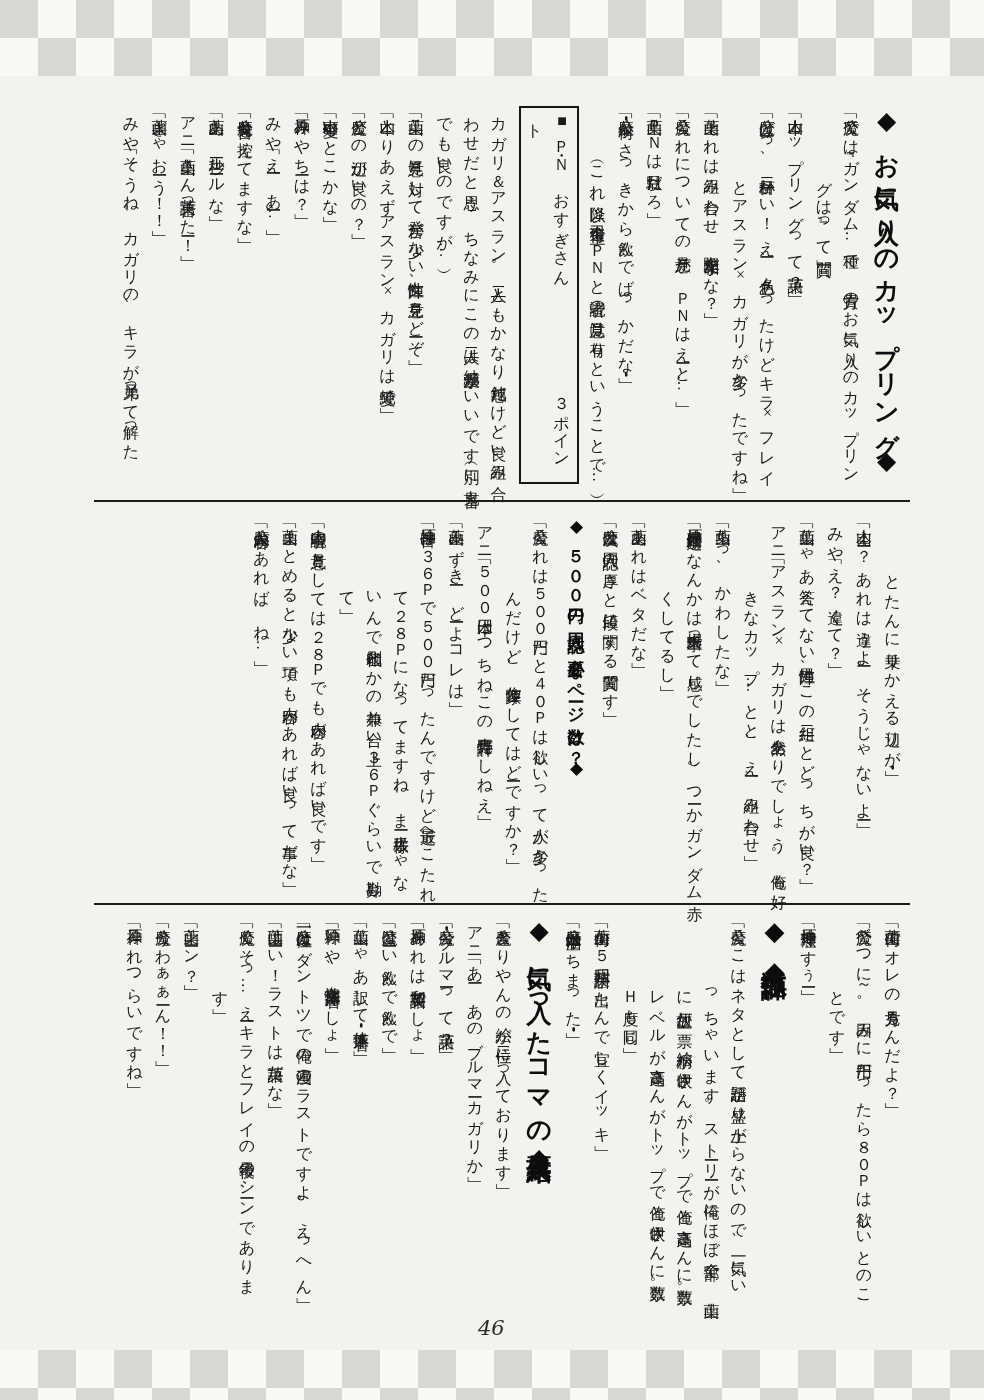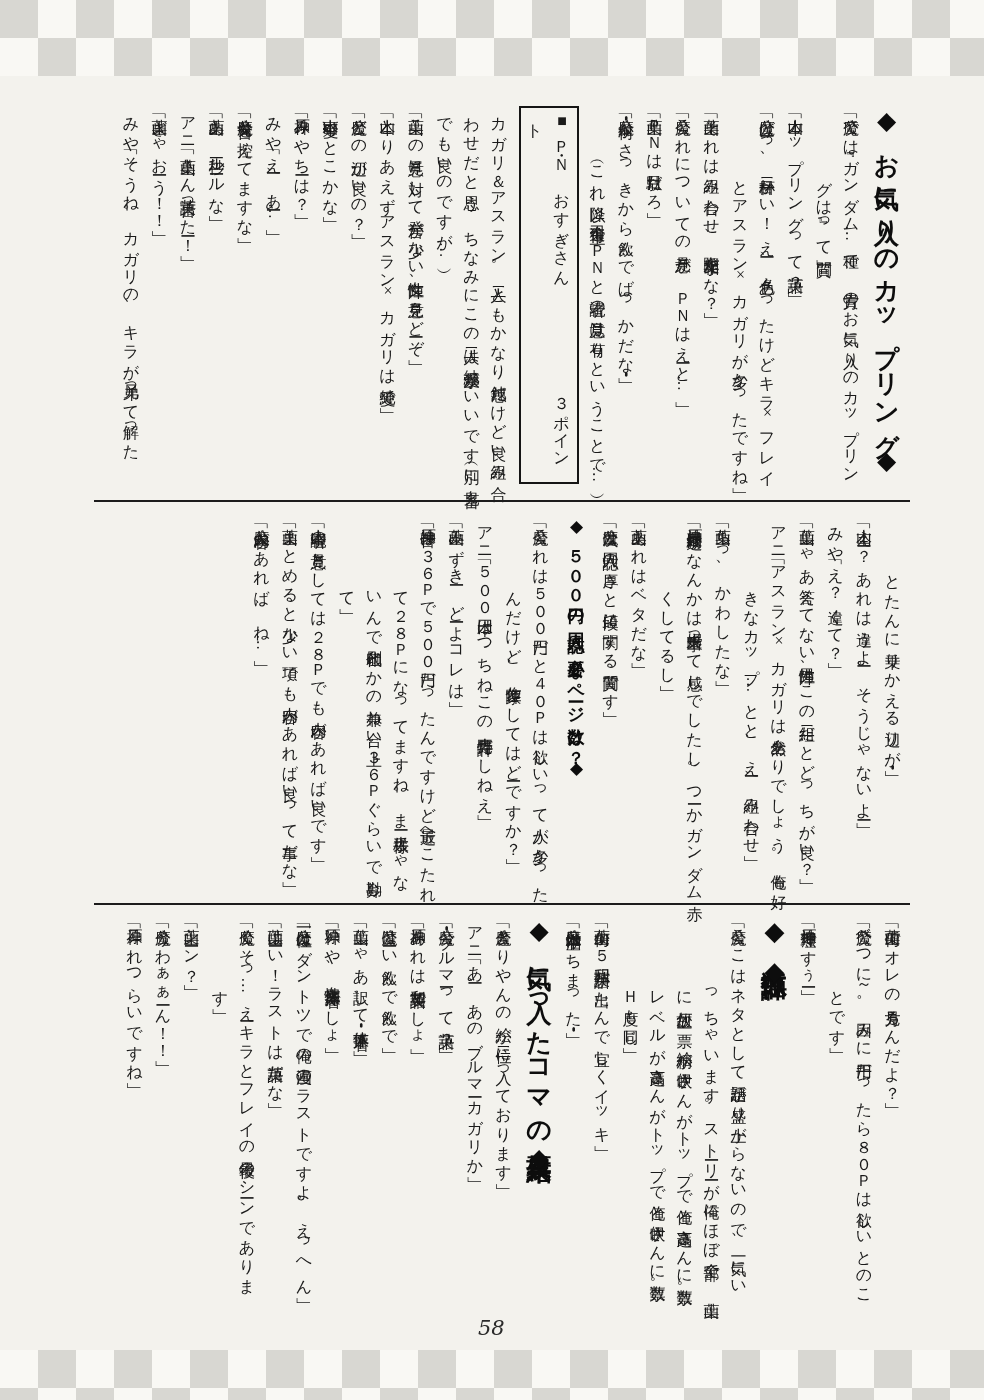--- a/index.html
+++ b/index.html
@@ -120,20 +120,20 @@
       <p class="col line"><span>葉山</span><span>「じゃあ訳して・・・体操下着？」</span></p>
       <p class="col line"><span>神原</span><span>「いや、女性用体操着でしょ」</span></p>
       <p class="col line"><span>魔公</span><span>「一位はダントツで俺の漫画のラストですよ。えっへん」</span></p>
       <p class="col line"><span>葉山</span><span>「はーい！ラストは英語だな」</span></p>
       <p class="col line"><span>魔公</span><span>「くそっ…えーキラとフレイの最後のシーンであります」</span></p>
       <p class="col line"><span>葉山</span><span>「シーン？」</span></p>
       <p class="col line"><span>魔公</span><span>「うわぁぁーん！！」</span></p>
       <p class="col line"><span>神原</span><span>「これつらいですね」</span></p>
     </div>
 
-  <div class="page-number">58</div>
+  <div class="page-number">46</div>
 
   <div class="checker bottom">
     <div class="checker-row offset"></div>
     <div class="checker-row"></div>
   </div>
 
 </div>
 
 </body></html>

